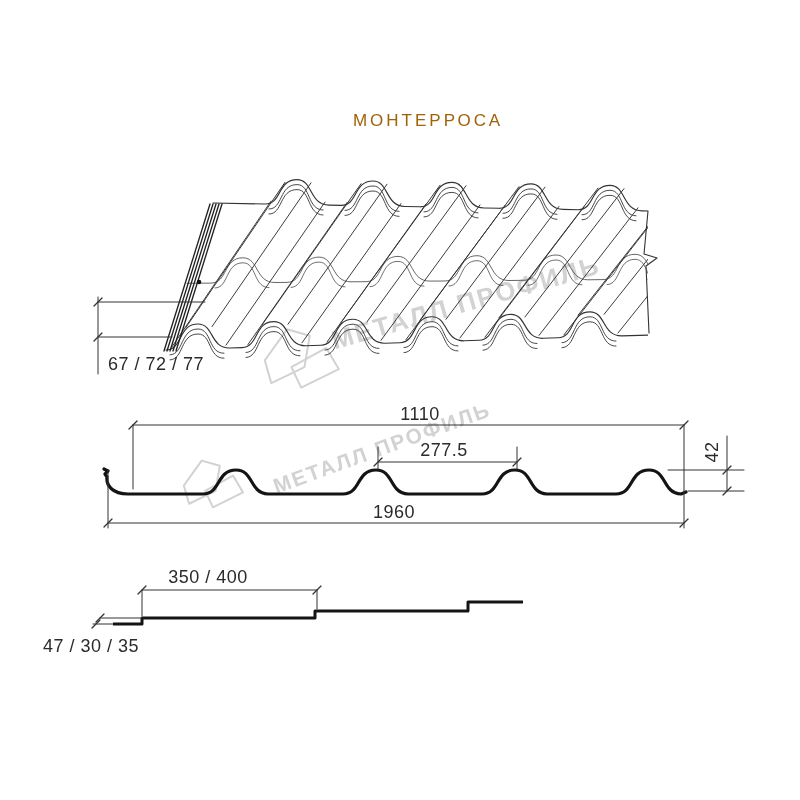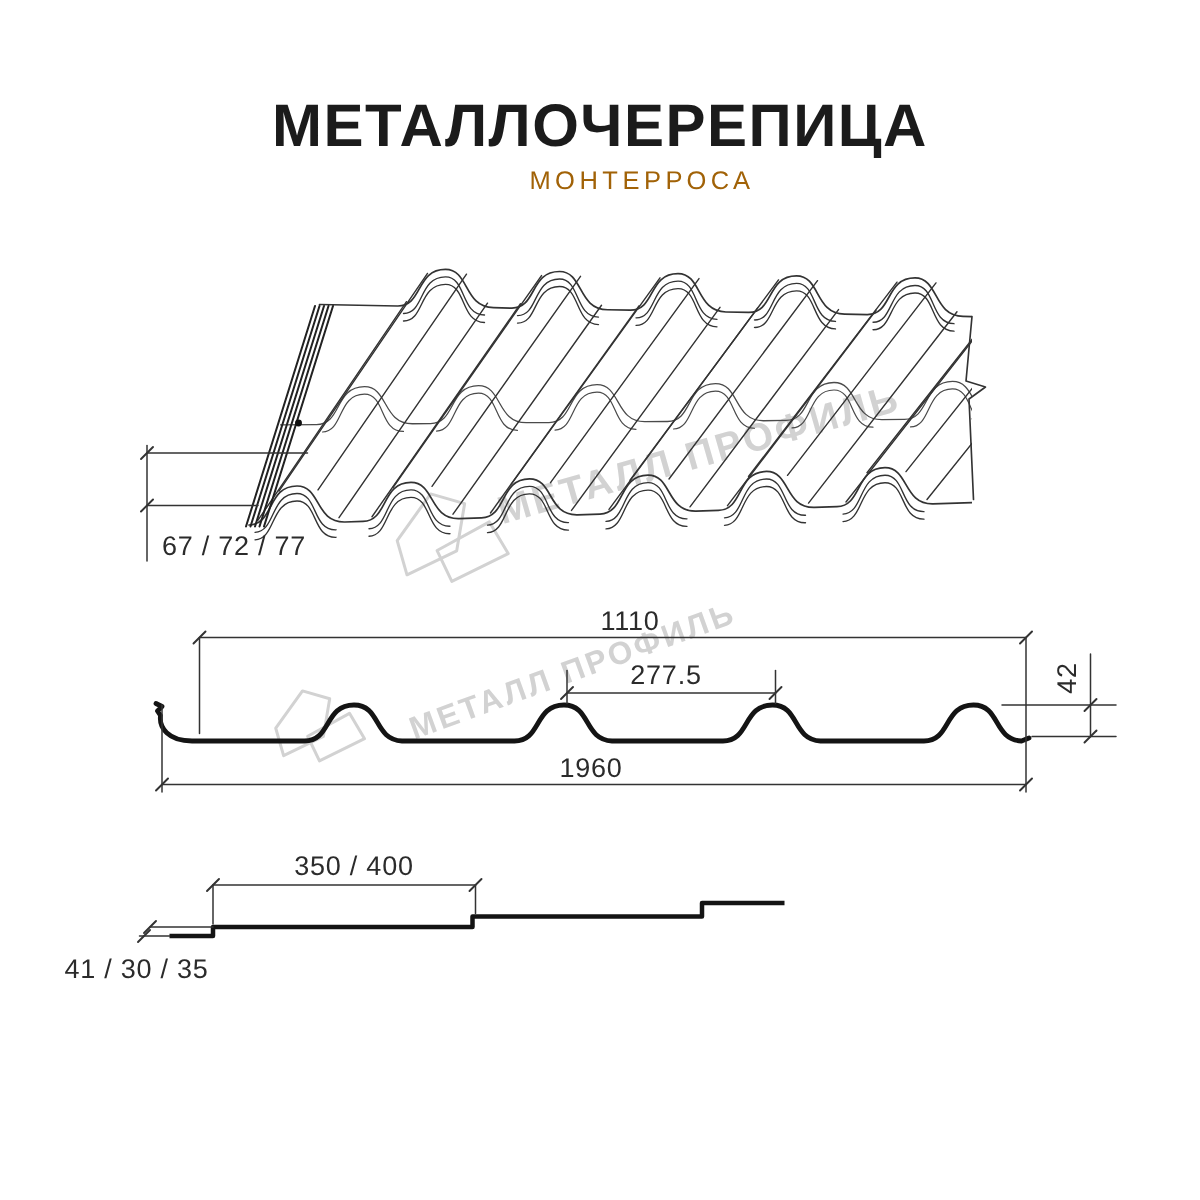--- a/index.html
+++ b/index.html
@@ -145,23 +145,22 @@
         <path d="M 142 590 L 317 590" fill="none" stroke="#333333" stroke-width="1" stroke-linecap="round" stroke-linejoin="round"></path>
         <path d="M 142 590 L 142 616" fill="none" stroke="#333333" stroke-width="1" stroke-linecap="round" stroke-linejoin="round"></path>
         <path d="M 317 590 L 317 609" fill="none" stroke="#333333" stroke-width="1" stroke-linecap="round" stroke-linejoin="round"></path>
         <path d="M 138 594 L 146 586" fill="none" stroke="#333333" stroke-width="1.3" stroke-linecap="round" stroke-linejoin="round"></path>
         <path d="M 313 594 L 321 586" fill="none" stroke="#333333" stroke-width="1.3" stroke-linecap="round" stroke-linejoin="round"></path>
         <path d="M 96 622 L 104 614" fill="none" stroke="#333333" stroke-width="1.3" stroke-linecap="round" stroke-linejoin="round"></path>
         <path d="M 92 628 L 100 620" fill="none" stroke="#333333" stroke-width="1.3" stroke-linecap="round" stroke-linejoin="round"></path>
       </g>
   </svg>
 
-  <div class="title">МЕТАЛЛОЧЕРЕПИЦА</div>
   <div class="subtitle">МОНТЕРРОСА</div>
 
   <div class="dim" style="left:108px;top:354px;">67 / 72 / 77</div>
   <div class="dim dim-center" style="left:420px;top:404px;">1110</div>
   <div class="dim dim-center" style="left:444px;top:440px;">277.5</div>
   <div class="dim dim-vert" style="left:712px;top:452px;">42</div>
   <div class="dim dim-center" style="left:394px;top:502px;">1960</div>
-  <div class="dim dim-center" style="left:236px;top:567px;">350 / 400</div>
-  <div class="dim" style="left:43px;top:636px;">41 / 30 / 35</div>
+  <div class="dim dim-center" style="left:208px;top:567px;">350 / 400</div>
+  <div class="dim" style="left:43px;top:636px;">47 / 30 / 35</div>
 </div>
 
 </body></html>

